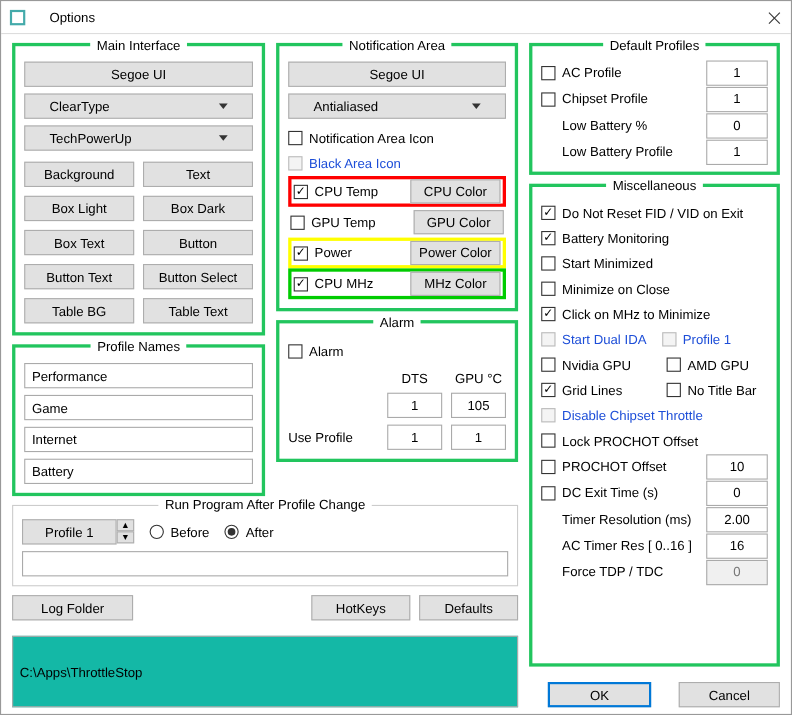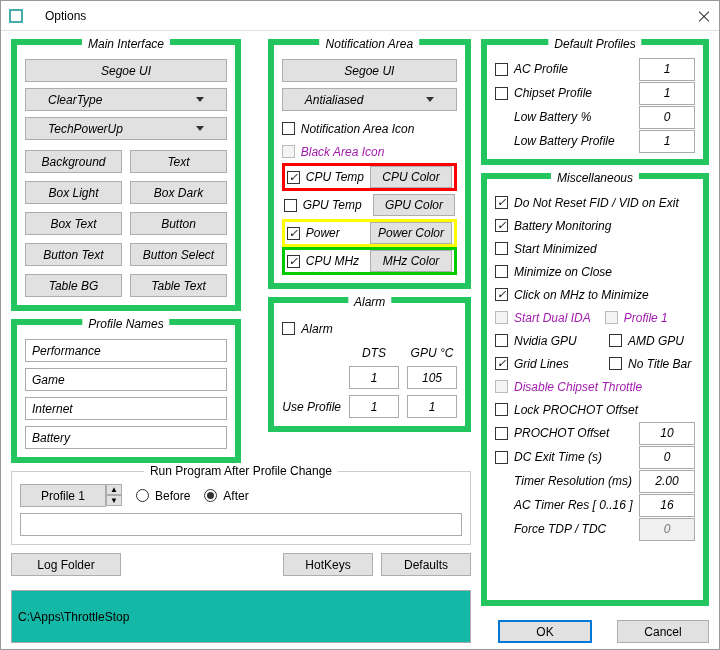--- a/index.html
+++ b/index.html
@@ -8,37 +8,37 @@
 .titlebar { display: flex; align-items: center; height: 30px; padding: 0 8px; border-bottom: 1px solid #ddd; gap: 16px; }
 .titlebar .icon-sq { width: 14px; height: 14px; border: 2px solid #4aa; margin-right: 6px; }
 .titlebar .title { flex: 1; }
 .titlebar .close { width: 14px; height: 14px; cursor: pointer; position: relative; }
 .titlebar .close::before, .titlebar .close::after { content: ''; position: absolute; width: 14px; height: 1px; background: #333; top: 7px; left: 0; }
 .titlebar .close::before { transform: rotate(45deg); }
 .titlebar .close::after { transform: rotate(-45deg); }
 .body { display: flex; gap: 10px; padding: 8px 10px; height: calc(650px - 30px); }
 .col { display: flex; flex-direction: column; gap: 8px; }
 .col-a { width: 230px; }
-.col-b { width: 220px; align-items: flex-end; }
+.col-b { width: 220px; }
 .col-c { flex: 1; }
-.group { border: 6px solid #22c55e; position: relative; padding: 14px 8px 8px 8px; font-style: italic; }
+.group { border: 3px solid #22c55e; position: relative; padding: 14px 8px 8px 8px; }
 .group-label { position: absolute; top: -8px; left: 50%; transform: translateX(-50%); background: #fff; padding: 0 6px; white-space: nowrap; }
 .btn { background: #e1e1e1; border: 1px solid #adadad; height: 23px; display: flex; align-items: center; justify-content: center; cursor: pointer; }
 .btn-wide { width: 100%; margin-bottom: 6px; }
 .select { width: 100%; height: 23px; background: #e1e1e1; border: 1px solid #adadad; padding: 0 22px; margin-bottom: 6px; display: flex; align-items: center; justify-content: space-between; cursor: pointer; }
 .chev { width: 0; height: 0; border-left: 4px solid transparent; border-right: 4px solid transparent; border-top: 5px solid #333; }
 .btn-grid { display: grid; grid-template-columns: 1fr 1fr; gap: 8px 8px; }
 .btn-grid .btn { width: 100%; }
 .txt-in { width: 100%; height: 23px; border: 1px solid #aaa; padding: 0 6px; display: flex; align-items: center; margin-bottom: 6px; background: #fff; }
 .cb-row { display: flex; align-items: center; height: 23px; gap: 6px; }
 .cb { width: 13px; height: 13px; border: 1px solid #333; display: flex; align-items: center; justify-content: center; cursor: pointer; flex-shrink: 0; background:#fff; }
 .cb.checked::after { content: '✓'; font-size: 11px; line-height: 1; }
 .cb.disabled { border-color: #bbb; background:#f4f4f4; }
 .cb-label { }
-.cb-label.disabled { color: #a21caf; }
+.cb-label.disabled { color: #1d4ed8; }
 .notif-row { display: flex; align-items: center; gap: 6px; height: 28px; padding: 2px; }
 .notif-row .btn { width: 82px; height: 22px; }
 .notif-row .lbl { flex: 1; }
 .hl-red { border: 3px solid #f00; }
 .hl-green { border: 3px solid #0c0; }
 .hl-yellow { border: 3px solid #ff0; }
 .alarm-grid { display: grid; grid-template-columns: 1fr 50px 50px; gap: 6px 8px; align-items: center; }
 .small-in { width: 50px; height: 23px; border: 1px solid #aaa; text-align: center; background:#fff; display:flex;align-items:center;justify-content:center;}
 .small-in.ro { background:#f0f0f0; color:#777; }
 .r-row { display: flex; align-items: center; height: 24px; gap: 6px; }

